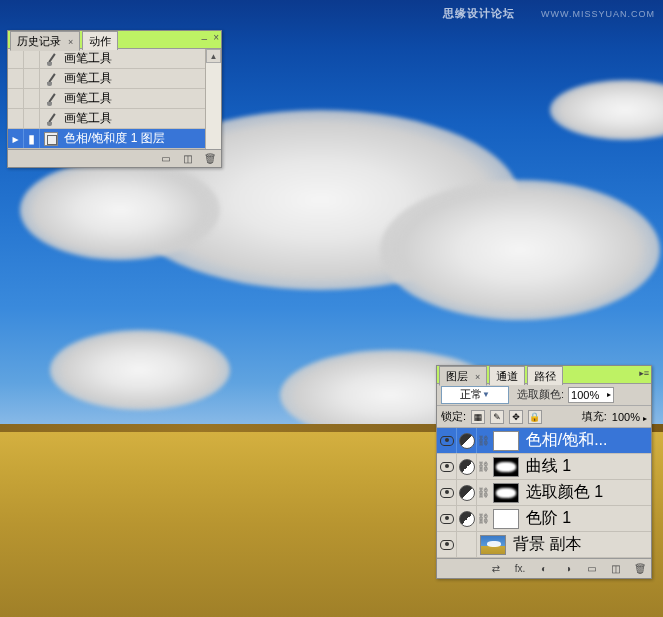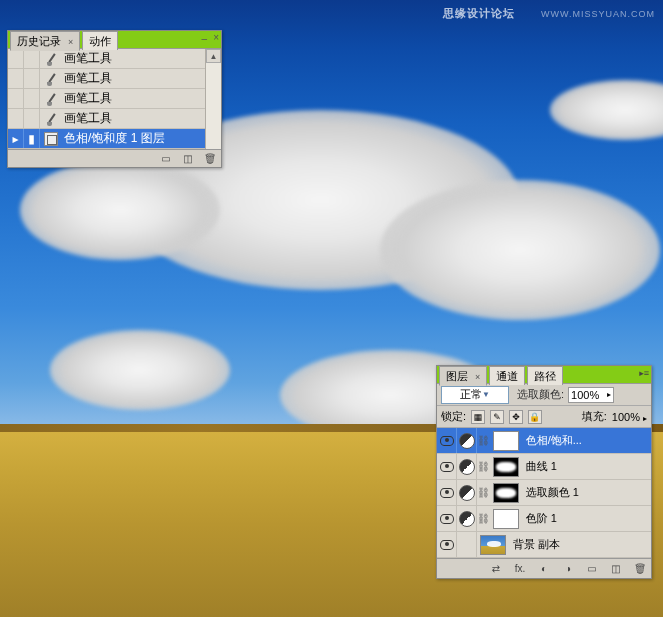--- a/index.html
+++ b/index.html
@@ -66,21 +66,21 @@
   background: #d4d0c8;
   border: 1px solid #888;
   box-shadow: 1px 1px 3px rgba(0,0,0,0.3);
   font-size: 12px;
 }
 .panel-tabs {
   display: flex;
   align-items: center;
   height: 18px;
   padding: 0 2px;
-  background: #84cc16;
+  background: #bef264;
   border-bottom: 1px solid #999;
   position: relative;
 }
 .tab {
   padding: 2px 6px 1px;
   border: 1px solid #999;
   border-bottom: none;
   background: #e8e4dc;
   margin-right: 2px;
   cursor: pointer;
@@ -240,21 +240,21 @@
   border-bottom: 1px solid #c4c0b8;
 }
 .layer-row.selected {
   background: #3875d7;
   color: #fff;
 }
 .lcol-vis { width: 20px; border-right: 1px solid #c4c0b8; height:100%; display:flex; align-items:center; justify-content:center; }
 .lcol-link { width: 20px; border-right: 1px solid #c4c0b8; height:100%; display:flex; align-items:center; justify-content:center; }
 .lcol-thumb { width: 26px; height: 20px; margin: 0 3px; border: 1px solid #888; background: #fff; display:flex; align-items:center; justify-content:center; font-size:10px; overflow:hidden; }
 .lcol-mask { width: 26px; height: 20px; margin: 0 3px; border: 1px solid #888; background: #fff; position: relative; overflow:hidden; }
-.lcol-label { flex: 1; padding-left: 4px; font-size: 11px; }
+.lcol-label { flex: 1; padding-left: 4px; font-size: 16px; }
 .layer-row.selected .lcol-vis, .layer-row.selected .lcol-link { border-right-color: #5a92e3; }
 
 .eye-icon {
   width: 14px; height: 10px;
   border: 1px solid #333;
   border-radius: 60% / 100%;
   position: relative;
 }
 .eye-icon::after {
   content: '';

